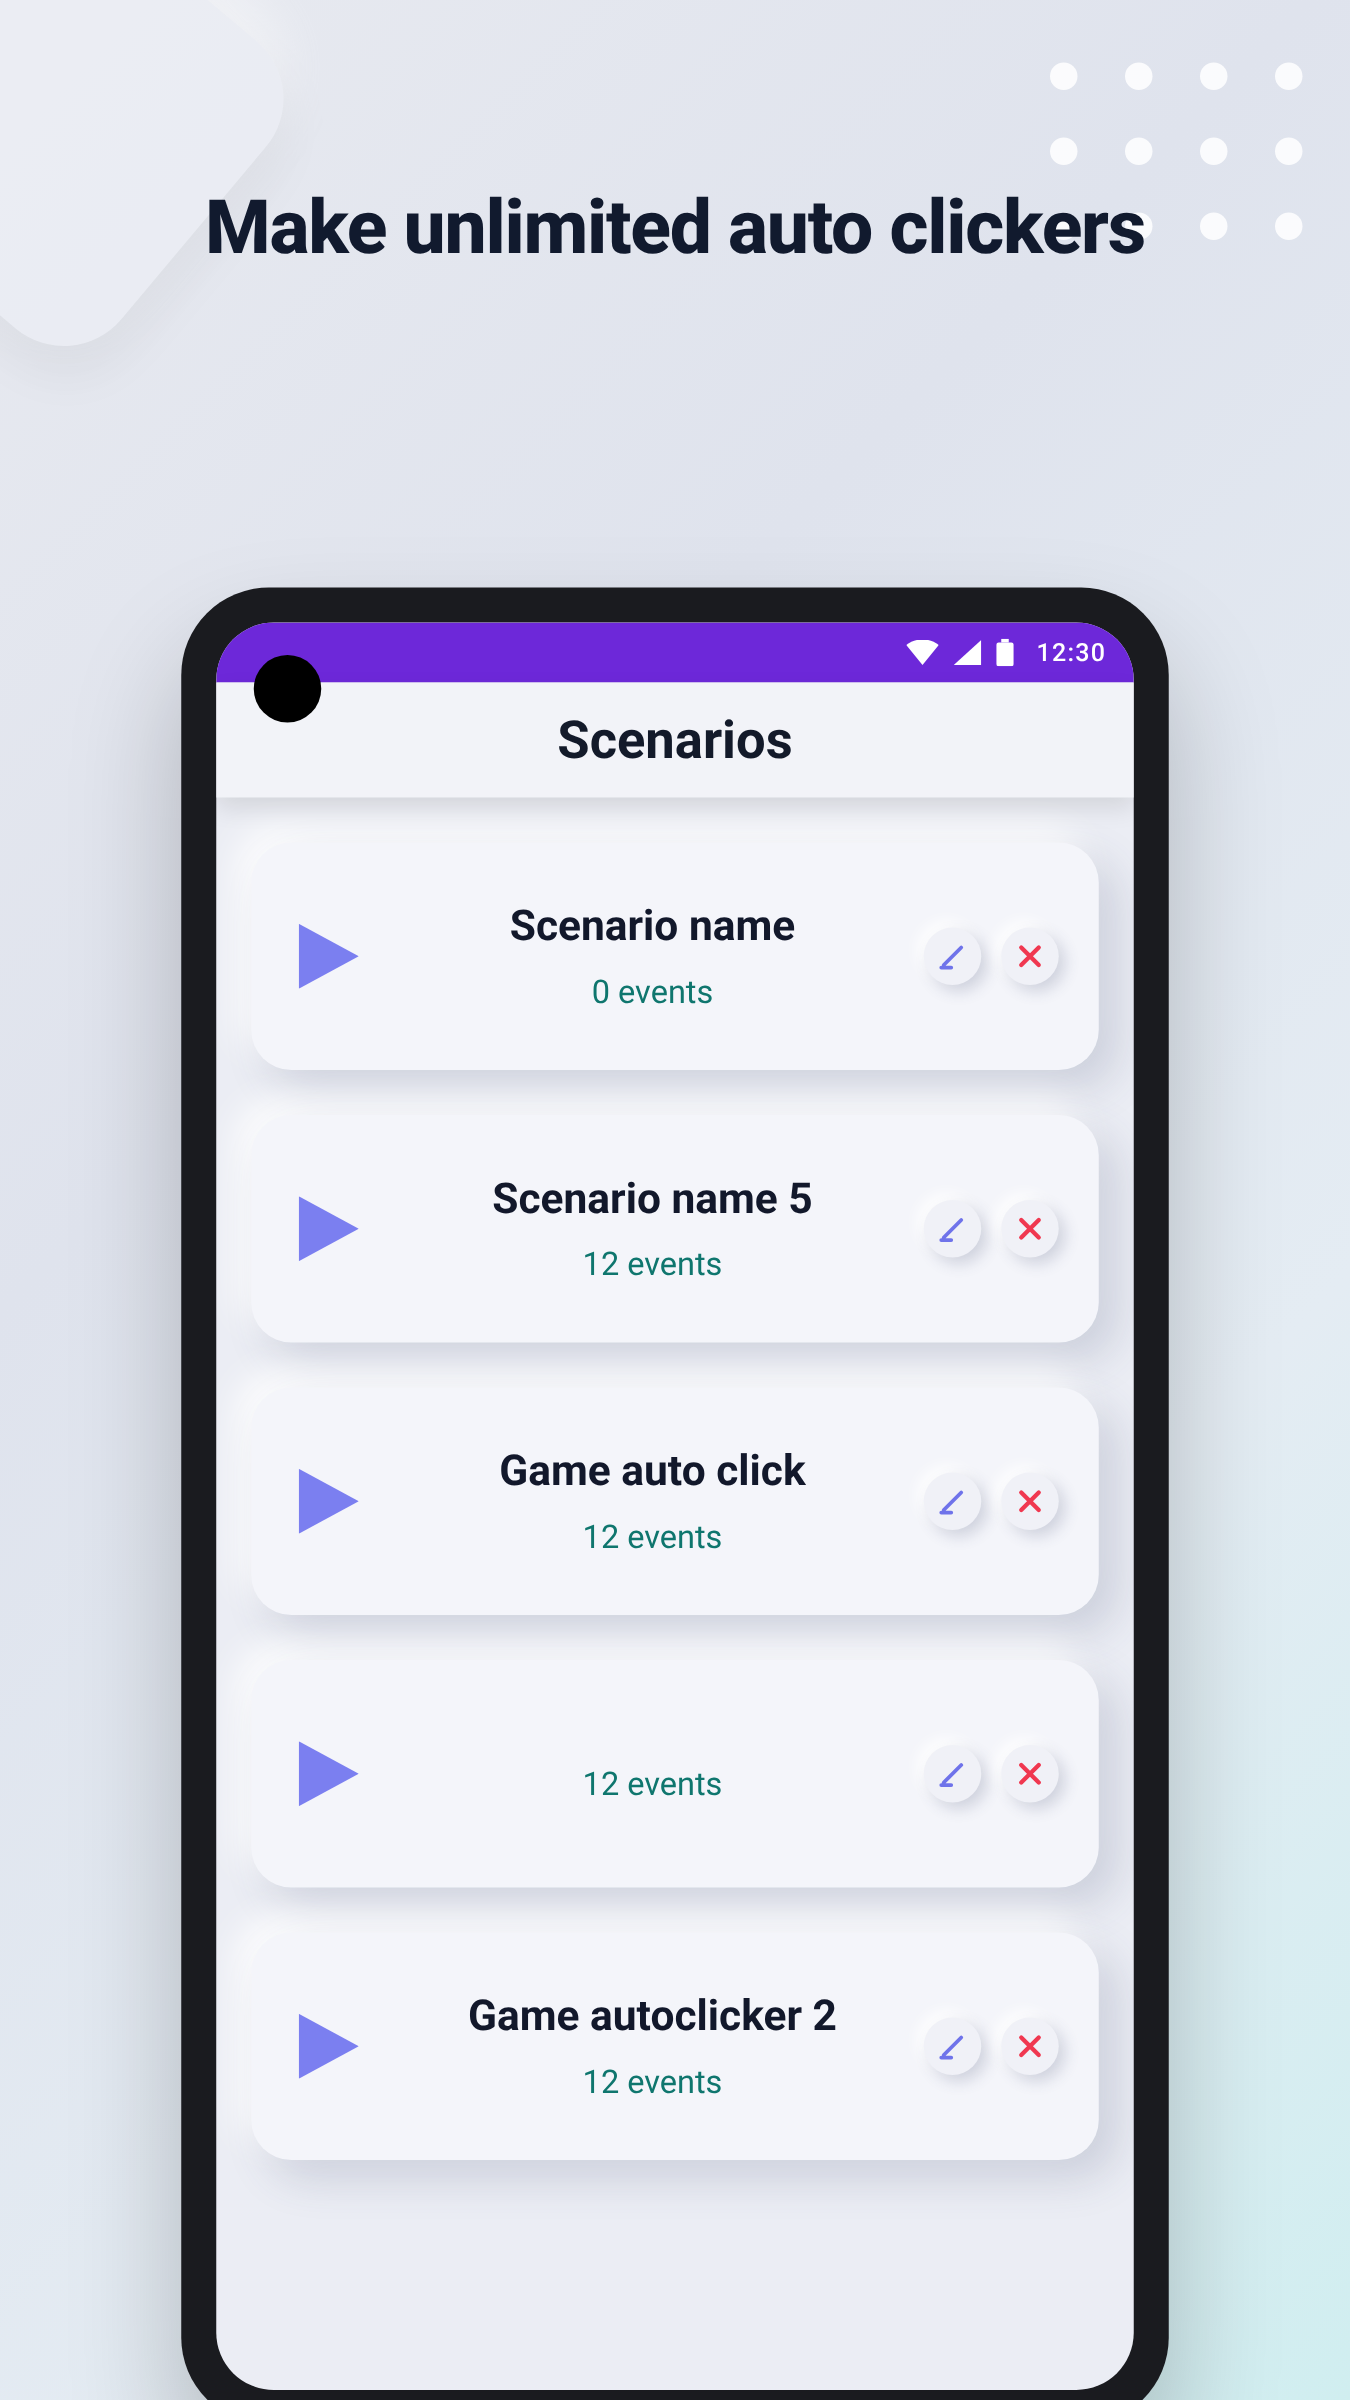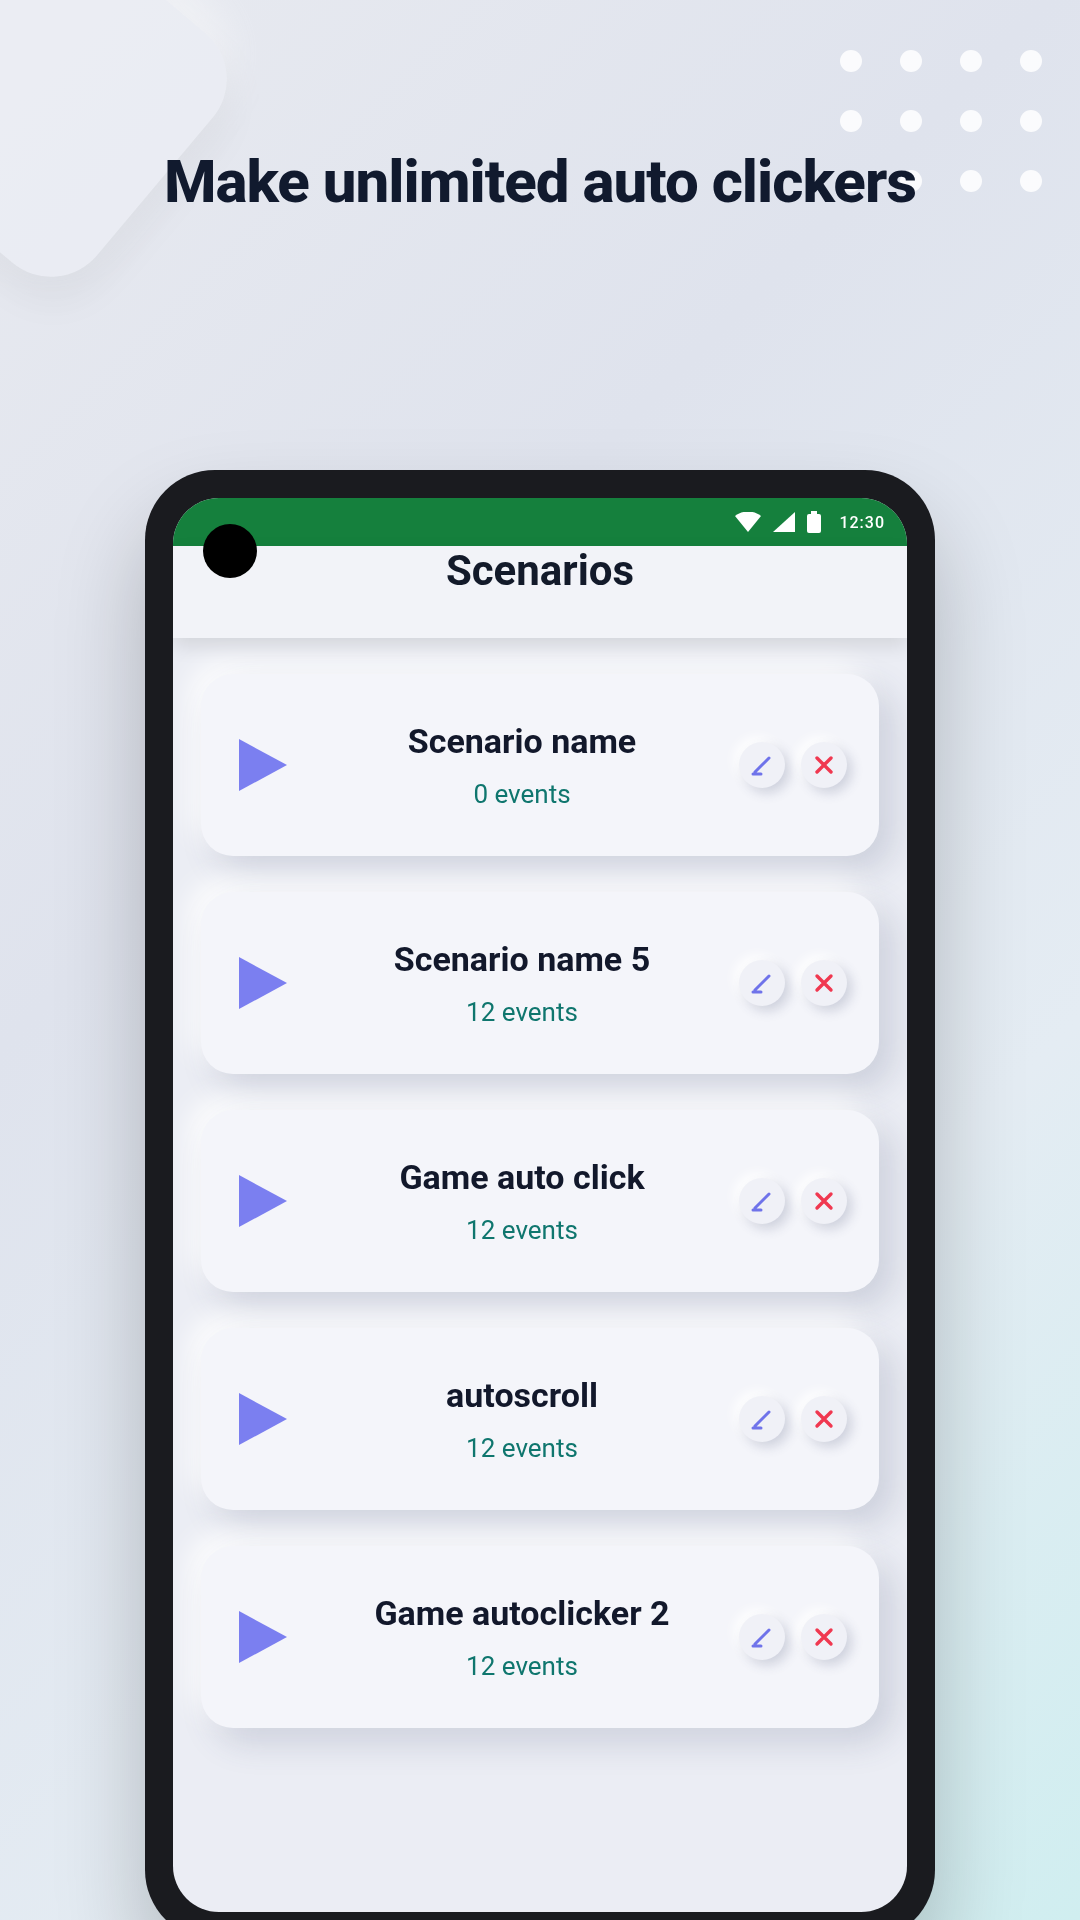--- a/index.html
+++ b/index.html
@@ -69,28 +69,28 @@
   height: 100%;
   background: #ebedf4;
   border-radius: 46px;
   overflow: hidden;
   position: relative;
 }
 
 
 .status-bar {
   height: 48px;
-  background: #15803d;
+  background: #6d28d9;
   display: flex;
   align-items: center;
   justify-content: flex-end;
   padding: 0 22px 0 0;
   gap: 12px;
   color: #fff;
-  font-size: 16px;
+  font-size: 20px;
   font-weight: 500;
 }
 .status-bar .wifi-icon svg,
 .status-bar .signal-icon svg,
 .status-bar .battery-icon svg { display:block; }
 .status-bar .time { margin-left: 6px; letter-spacing: 1px; }
 
 
 .punch {
   position: absolute;
@@ -100,20 +100,21 @@
   background: #000;
   border-radius: 50%;
   z-index: 5;
 }
 
 
 .app-header {
   height: 92px;
   background: #f2f3f8;
   display: flex;
+  align-items: center;
   justify-content: center;
   box-shadow: 0 8px 18px rgba(0,0,0,0.10);
   position: relative;
   z-index: 2;
 }
 .app-header h1 {
   font-size: 42px;
   font-weight: 700;
   color: #131a2a;
 }
@@ -293,21 +294,20 @@
         </div>
       </div>
 
       <div class="card">
         <span class="play">
           <svg width="48" height="52" viewBox="0 0 48 52">
               <path fill="#7b7ff0" d="M0 0 L48 26 L0 52 Z"></path>
             </svg>
         </span>
         <div class="card-text">
-          <div class="card-title">autoscroll</div>
           <div class="card-sub">12 events</div>
         </div>
         <div class="card-actions">
           <span class="action">
             <svg width="22" height="22" viewBox="0 0 22 22">
                 <path fill="none" stroke="#6f73ea" stroke-width="3" stroke-linecap="round" d="M4 18 L18 4 M2 20 H10"></path>
               </svg>
           </span>
           <span class="action">
             <svg width="20" height="20" viewBox="0 0 20 20">

